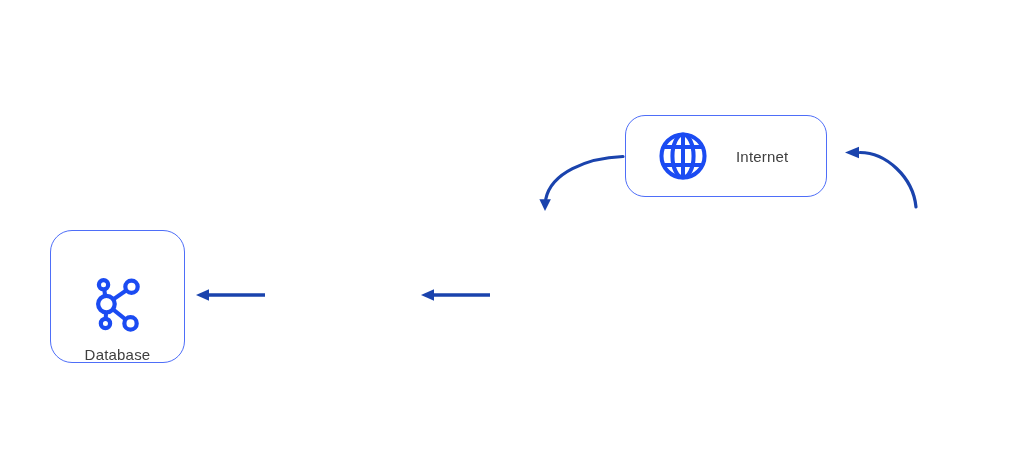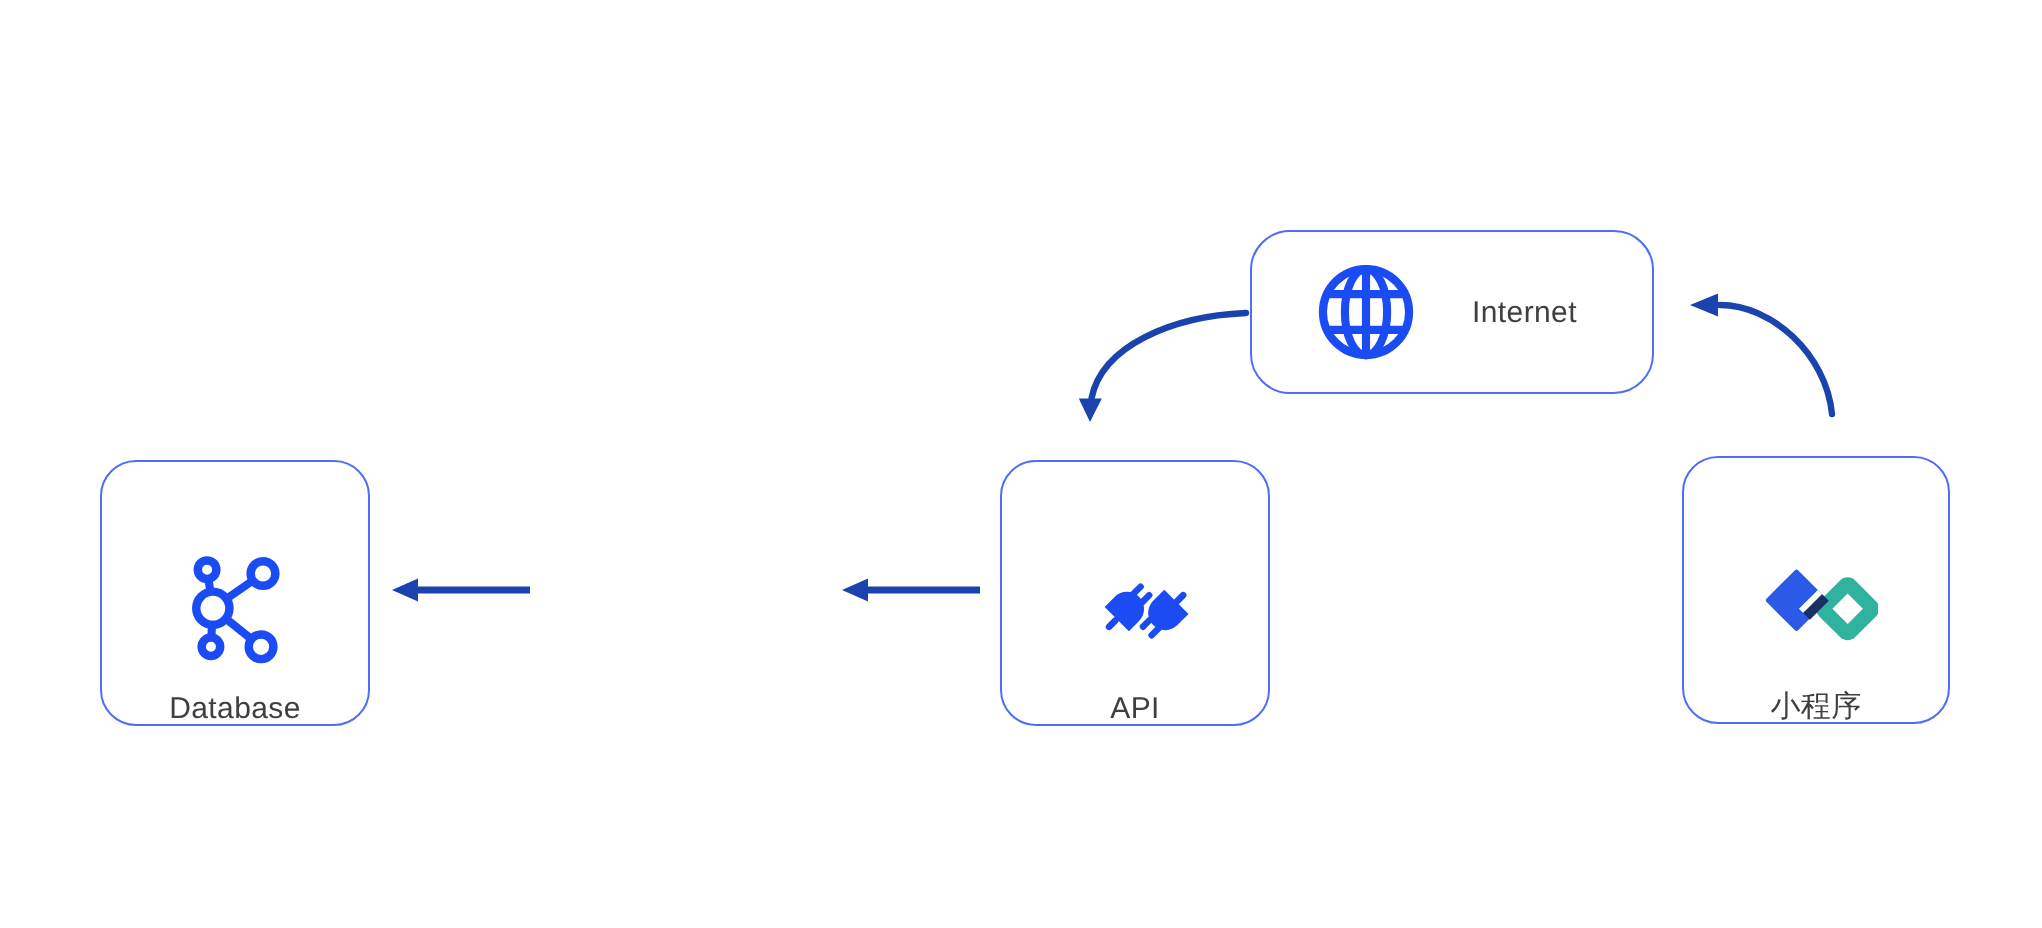--- a/index.html
+++ b/index.html
@@ -12,21 +12,21 @@
   }
   .node{
     position:absolute;
     background:#ffffff;
     border:1px solid #4e6ef8;
     border-radius:22px;
     box-sizing:border-box;
   }
   .node.square{
     width:135px;height:133px;
-    display:flex;flex-direction:column;align-items:center;border-radius:18px;
+    display:flex;flex-direction:column;align-items:center;
   }
   .node .icon-wrap{
     height:92px;display:flex;align-items:flex-end;justify-content:center;
     margin-top:22px;
   }
   .node .node-label{
     margin-top:10px;
     font-size:15px;font-weight:500;color:#3f3f3f;letter-spacing:.2px;
     text-align:center;line-height:1;
   }
@@ -100,47 +100,15 @@
           <circle cx="42" cy="9" r="6.4"></circle>
           <circle cx="15" cy="47" r="4.8"></circle>
           <circle cx="41" cy="47" r="6.4"></circle>
         </g>
       </svg>
     </div>
     <div class="node-label" style="color: rgb(63, 63, 63);">Database</div>
   </div>
 
 
-  <div class="node square" id="api-box" style="border-color: rgb(78, 110, 248);">
-    <div class="icon-wrap">
-      <svg width="60" height="60" viewBox="-6 -6 84 84">
-        <g transform="rotate(45 36 36)" fill="#1b4bf2">
 
-          <rect x="22.5" y="18" width="4.5" height="11" rx="2"></rect>
-          <rect x="31" y="18" width="4.5" height="11" rx="2"></rect>
-          <path d="M17,48 V38 A12,12 0 0 1 41,38 V48 Z"></path>
-          <rect x="26.7" y="47" width="4.6" height="11" rx="2.3"></rect>
-
-          <rect x="52" y="30" width="4.5" height="11" rx="2"></rect>
-          <rect x="43.5" y="30" width="4.5" height="11" rx="2"></rect>
-          <path d="M38,10 H62 V21 A12,12 0 0 1 38,21 Z"></path>
-          <rect x="47.7" y="1" width="4.6" height="11" rx="2.3"></rect>
-        </g>
-      </svg>
-    </div>
-    <div class="node-label" style="color: rgb(63, 63, 63);">API</div>
-  </div>
-
-  <div class="node square" id="mp-box" style="border-color: rgb(78, 110, 248);">
-    <div class="icon-wrap">
-      <svg width="62" height="62" viewBox="0 0 72 72">
-        <g transform="rotate(45 36 36)">
-          <rect x="38" y="12" width="21" height="21" rx="2" fill="none" stroke-width="8.5" stroke="#2fb39e"></rect>
-          <rect x="11" y="27" width="26" height="26" rx="1.5" fill="#2b5ae8"></rect>
-          <rect x="28.5" y="27" width="3.5" height="15.5" fill="#ffffff"></rect>
-          <rect x="32" y="27" width="5.5" height="15.5" fill="#1c2f63"></rect>
-        </g>
-      </svg>
-    </div>
-    <div class="node-label" style="color: rgb(63, 63, 63);">小程序</div>
-  </div>
 
 </div>
 
 </body></html>

